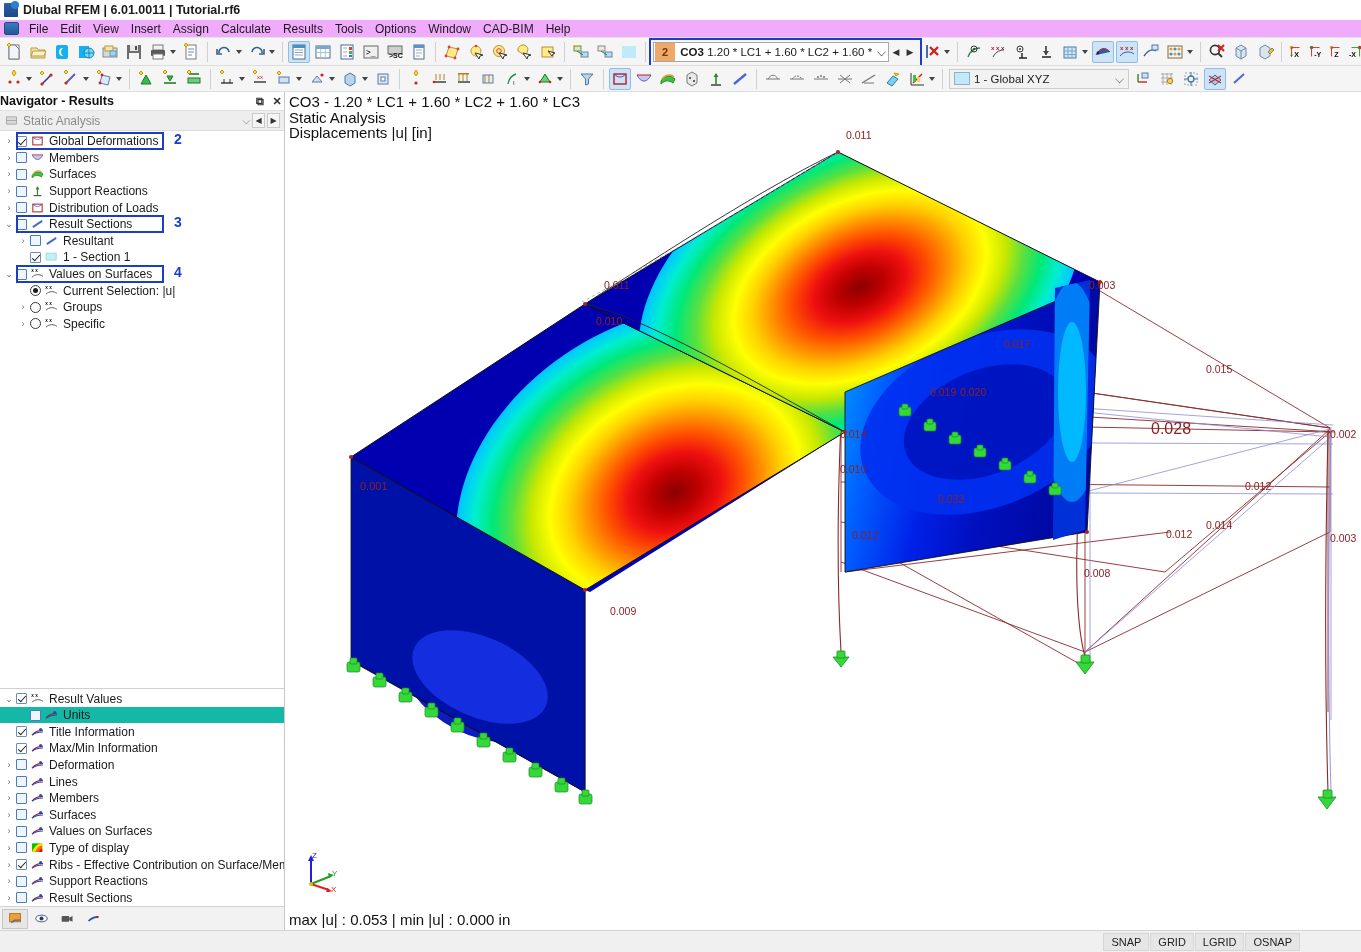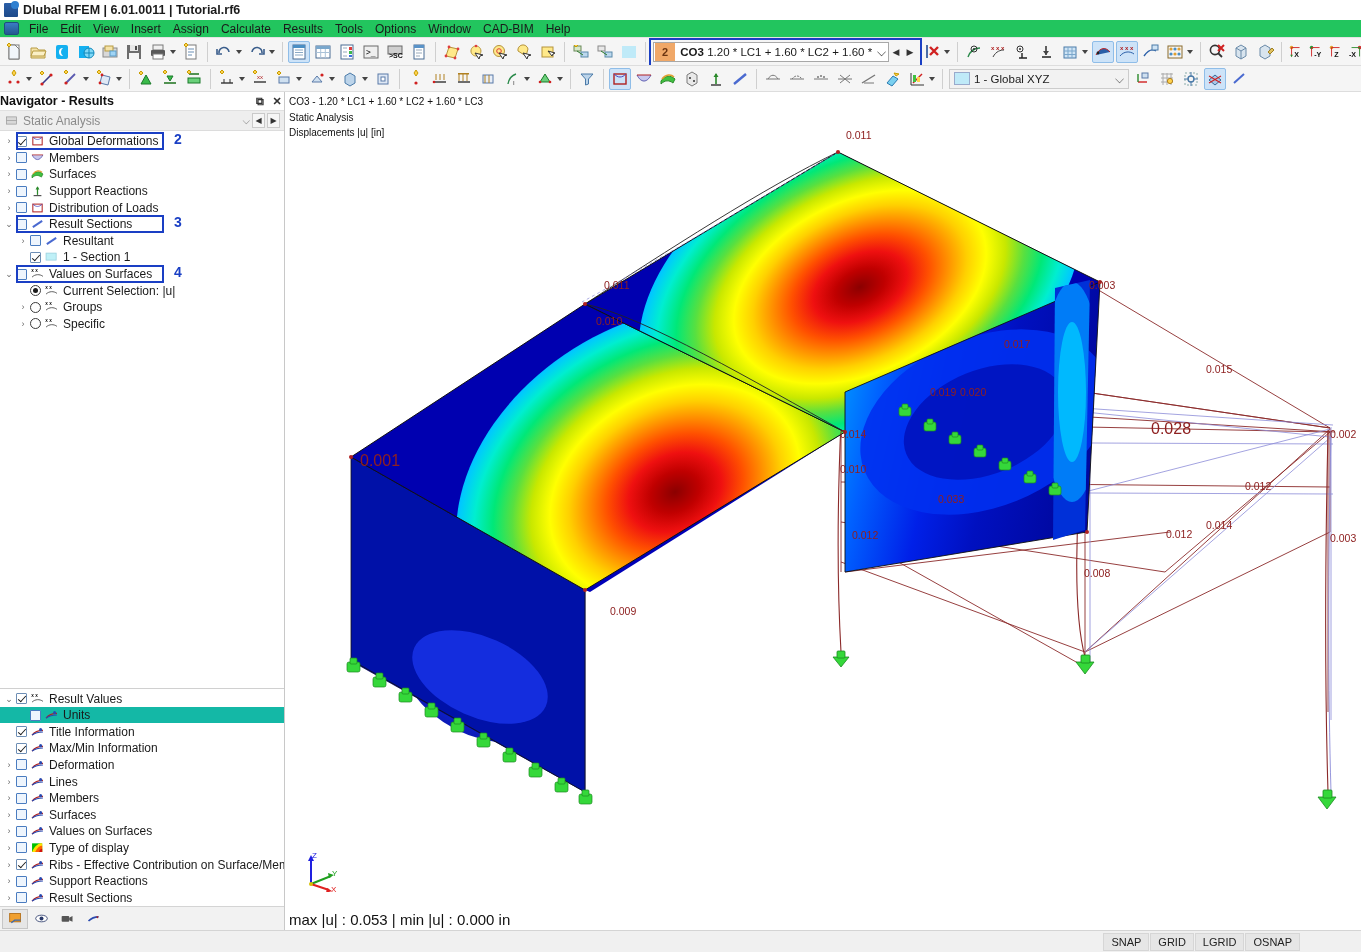--- a/index.html
+++ b/index.html
@@ -20,21 +20,21 @@
     width:14px; height:14px; margin-right:5px; position:relative;
     background:linear-gradient(#2b5fa8,#1d4a8a); border-radius:1px;
   }
   #titlebar .tlogo:after{
     content:""; position:absolute; right:-1px; top:-2px; width:8px;height:8px;
     background:#2f7fd0; border-radius:50%;
   }
 
   
   #menubar {
-    height:18px; background:#22c55e; display:flex; align-items:center;
+    height:18px; background:#f0abfc; display:flex; align-items:center;
     padding-left:2px; border-bottom:1px solid #e3e3e3;
   }
   #menubar .mlogo{
     width:15px;height:13px;margin:0 4px 0 2px;
     background:linear-gradient(#3a7cc4,#23598f);border-radius:2px;
     border:1px solid #1e4e80;
   }
   #menubar .mi {
     padding:1px 6px; font-size:12px; color:#1a1a1a; cursor:default; white-space:nowrap;
   }
@@ -140,21 +140,21 @@
   .tradio.on:after{
     content:"";position:absolute;left:2px;top:2px;width:5px;height:5px;border-radius:50%;background:#1b1b1b;
   }
   .ticon { width:15px;height:14px; flex:none; margin-right:4px; }
   .tlabel { color:#1a1a1a; }
   .indent1 { padding-left:16px; }
 
   
   #viewport { flex:1; position:relative; background:#ffffff; overflow:hidden; }
   #vp-title {
-    position:absolute; left:4px; top:2px; font-size:10px; line-height:15.5px; color:#111;
+    position:absolute; left:4px; top:2px; font-size:15px; line-height:15.5px; color:#111;
   }
   #vp-status {
     position:absolute; left:4px; bottom:2px; font-size:15px; color:#111;
   }
   #axis-gizmo { position:absolute; left:16px; bottom:38px; width:46px; height:46px; }
 
   svg.modelsvg { position:absolute; left:0; top:0; }
 
   
   #statusbar {
@@ -1391,21 +1391,21 @@
         <div style="position: absolute; left: 866px; top: 328px; font-size: 16px; color: rgb(142, 32, 32); white-space: nowrap;">0.028</div>
         <div style="position: absolute; left: 1045px; top: 336px; font-size: 10.5px; color: rgb(142, 32, 32); white-space: nowrap;">0.002</div>
         <div style="position: absolute; left: 555px; top: 371px; font-size: 10.5px; color: rgb(142, 32, 32); white-space: nowrap;">0.010</div>
         <div style="position: absolute; left: 960px; top: 388px; font-size: 10.5px; color: rgb(142, 32, 32); white-space: nowrap;">0.012</div>
         <div style="position: absolute; left: 653px; top: 401px; font-size: 10.5px; color: rgb(142, 32, 32); white-space: nowrap;">0.033</div>
         <div style="position: absolute; left: 881px; top: 436px; font-size: 10.5px; color: rgb(142, 32, 32); white-space: nowrap;">0.012</div>
         <div style="position: absolute; left: 921px; top: 427px; font-size: 10.5px; color: rgb(142, 32, 32); white-space: nowrap;">0.014</div>
         <div style="position: absolute; left: 567px; top: 437px; font-size: 10.5px; color: rgb(142, 32, 32); white-space: nowrap;">0.012</div>
         <div style="position: absolute; left: 1045px; top: 440px; font-size: 10.5px; color: rgb(142, 32, 32); white-space: nowrap;">0.003</div>
         <div style="position: absolute; left: 799px; top: 475px; font-size: 10.5px; color: rgb(142, 32, 32); white-space: nowrap;">0.008</div>
-        <div style="position: absolute; left: 75px; top: 360px; font-size: 16px; color: rgb(142, 32, 32); white-space: nowrap;">0.001</div>
+        <div style="position: absolute; left: 75px; top: 388px; font-size: 11px; color: rgb(142, 32, 32); white-space: nowrap;">0.001</div>
         <div style="position: absolute; left: 325px; top: 513px; font-size: 10.5px; color: rgb(142, 32, 32); white-space: nowrap;">0.009</div>
       </div>
 
     <svg id="axis-gizmo" viewBox="0 0 46 46">
       <path d="M10 38 L10 12" stroke="#2020e0" stroke-width="2"></path>
       <path d="M10 9 l-3 6 h6 z" fill="#2020e0"></path>
       <text x="11" y="12" font-size="8" fill="#2020e0" font-family="Liberation Sans, sans-serif">Z</text>
       <path d="M10 38 L30 30" stroke="#20a020" stroke-width="2"></path>
       <path d="M33 29 l-6 -2 l1 5 z" fill="#20a020"></path>
       <text x="31" y="30" font-size="8" fill="#20a020" font-family="Liberation Sans, sans-serif">Y</text>

